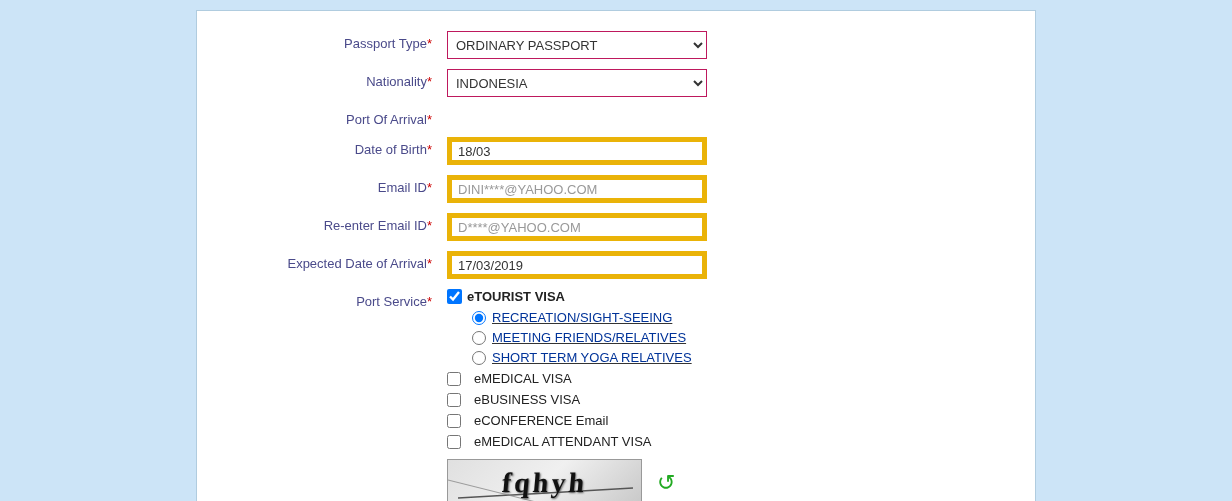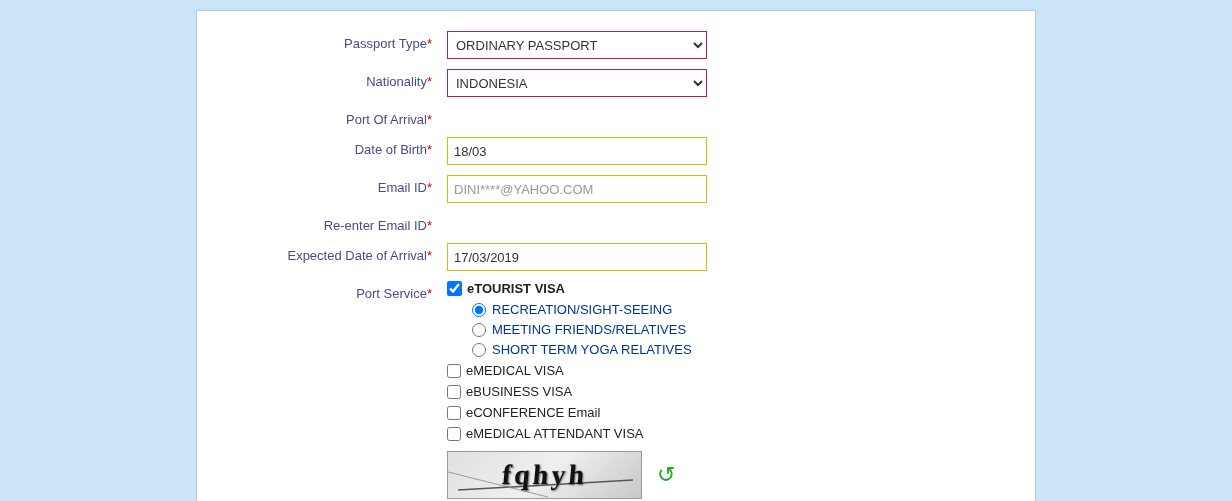--- a/index.html
+++ b/index.html
@@ -46,21 +46,21 @@
       height: 28px;
       border: 1px solid #be185d;
       background-color: #fff;
       font-size: 13px;
       padding: 2px 4px;
       color: #333;
     }
     input[type="text"] {
       width: 260px;
       height: 28px;
-      border: 1px solid #eab308;
+      border: 5px solid #eab308;
       font-size: 13px;
       padding: 2px 6px;
       color: #333;
     }
     .visa-service-group {
       display: flex;
       flex-direction: column;
       gap: 6px;
     }
     .visa-main-check {
@@ -80,33 +80,34 @@
     .radio-group {
       margin-left: 25px;
       display: flex;
       flex-direction: column;
       gap: 5px;
     }
     .radio-item {
       display: flex;
       align-items: center;
       gap: 6px;
+      text-decoration: underline;
     }
     .radio-item input[type="radio"] {
       width: 14px;
       height: 14px;
     }
     .radio-item label {
       color: #003399;
       font-size: 13px;
     }
     .check-item {
       display: flex;
       align-items: center;
-      gap: 5px;
+      gap: 13px;
     }
     .check-item input[type="checkbox"] {
       width: 14px;
       height: 14px;
     }
     .check-item label {
       color: #222;
       font-size: 13px;
     }
     .captcha-row {
@@ -194,20 +195,23 @@
       </div>
       <div class="form-control">
         <input type="text" value="DINI****@YAHOO.COM" style="color: rgb(153, 153, 153);">
       </div>
     </div>
 
     <div class="form-row">
       <div class="form-label">
         <span>Re-enter Email ID</span><span class="required">*</span>
       </div>
+      <div class="form-control">
+        <input type="text" value="D****@YAHOO.COM" style="color: rgb(153, 153, 153);">
+      </div>
     </div>
 
     <div class="form-row">
       <div class="form-label">
         <span>Expected Date of Arrival</span><span class="required">*</span>
       </div>
       <div class="form-control">
         <input type="text" value="17/03/2019" style="">
       </div>
     </div>

